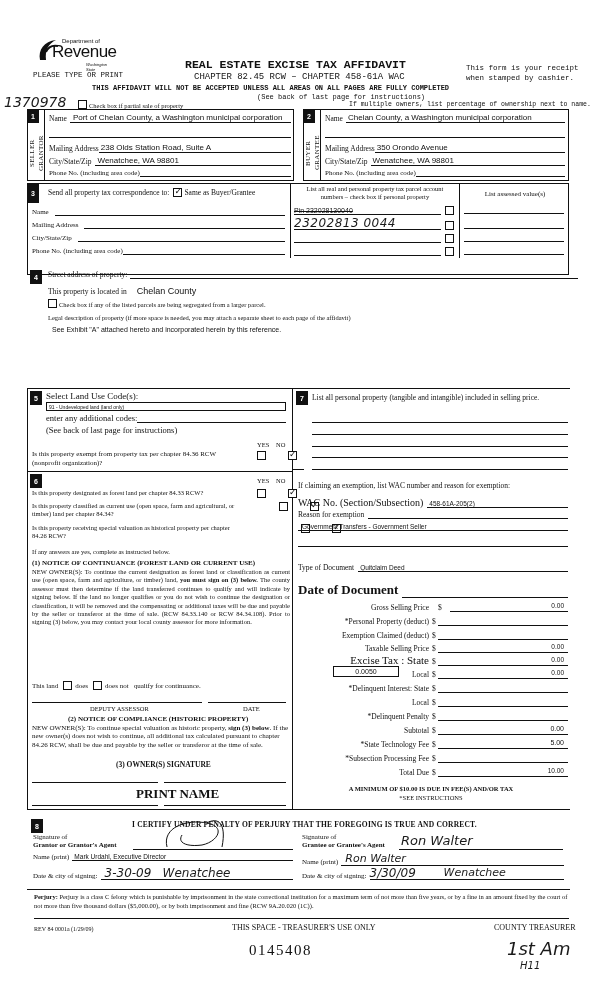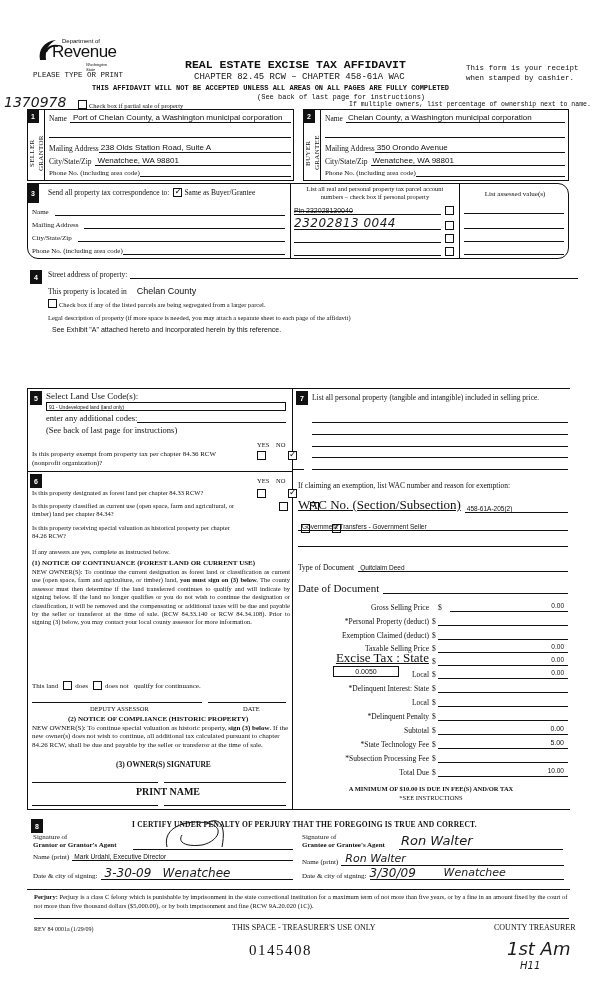--- a/index.html
+++ b/index.html
@@ -92,21 +92,21 @@
   <div class="abs row" style="left:21px;top:46px;width:240px;">
     <span class="lbl" style="font-size:7.5px;">City/State/Zip</span>
     <span class="line fill" style="flex:1;margin-left:3px;padding-left:2px;">Wenatchee, WA 98801</span>
   </div>
   <div class="abs row" style="left:21px;top:59px;width:240px;">
     <span class="lbl" style="font-size:7px;">Phone No. (including area code)</span>
     <span class="line fill" style="flex:1;height:8px;"></span>
   </div>
 </div>
 
-<div class="abs box" style="left:27px;top:183px;width:542px;height:76px;border-radius:11px;">
+<div class="abs box" style="left:27px;top:183px;width:542px;height:92px;">
   <div class="numbox abs" style="left:-1px;top:-1px;height:20px;">3</div>
   <div class="abs row" style="left:20px;top:4px;font-size:7.5px;">
     <span>Send all property tax correspondence to:</span>
     <span class="cb checked" style="margin:0 2px 0 4px;"></span>
     <span>Same as Buyer/Grantee</span>
   </div>
   <div class="abs row" style="left:4px;top:24px;width:253px;">
     <span class="lbl" style="font-size:7px;">Name</span>
     <span class="line" style="flex:1;margin-left:6px;height:8px;"></span>
   </div>
@@ -228,48 +228,52 @@
   <div class="abs line" style="left:180px;top:230px;width:78px;"></div>
   <div class="abs" style="left:62px;top:233px;font-size:6.5px;">DEPUTY ASSESSOR</div>
   <div class="abs" style="left:215px;top:233px;font-size:6.5px;">DATE</div>
   <div class="abs bold" style="left:40px;top:243px;font-size:7px;">(2) NOTICE OF COMPLIANCE (HISTORIC PROPERTY)</div>
   <div class="abs" style="left:4px;top:252px;width:258px;font-size:7px;line-height:8.4px;">
     <span>NEW OWNER(S): To continue special valuation as historic property, </span><b>sign (3) below</b><span>. If the new owner(s) does not wish to continue, all additional tax calculated pursuant to chapter 84.26 RCW, shall be due and payable by the seller or transferor at the time of sale.</span>
   </div>
   <div class="abs bold" style="left:88px;top:288px;font-size:7.5px;">(3)  OWNER(S) SIGNATURE</div>
   <div class="abs line" style="left:4px;top:310px;width:126px;"></div>
   <div class="abs line" style="left:136px;top:310px;width:122px;"></div>
-  <div class="abs bold" style="left:108px;top:314px;font-size:10px;">PRINT NAME</div>
+  <div class="abs bold" style="left:108px;top:314px;font-size:13px;">PRINT NAME</div>
   <div class="abs line" style="left:4px;top:333px;width:126px;"></div>
   <div class="abs line" style="left:136px;top:333px;width:122px;"></div>
 </div>
 
 <div class="abs" style="left:292px;top:389px;width:278px;height:420px;">
   <div class="numbox abs" style="left:4px;top:2px;">7</div>
   <div class="abs" style="left:20px;top:3px;width:240px;font-size:7.5px;line-height:12px;">List all  personal property (tangible and intangible) included in selling price.</div>
   <div class="abs line" style="left:20px;top:33px;width:256px;"></div>
   <div class="abs line" style="left:20px;top:45px;width:256px;"></div>
   <div class="abs line" style="left:20px;top:57px;width:256px;"></div>
   <div class="abs line" style="left:20px;top:68px;width:256px;"></div>
   <div class="abs line" style="left:20px;top:80px;width:256px;"></div>
 
   <div class="abs" style="left:6px;top:92px;font-size:7.5px;white-space:nowrap;">If claiming an exemption, list WAC number and reason for exemption:</div>
   <div class="abs row" style="left:6px;top:108px;width:270px;">
-    <span class="lbl" style="font-size:13px;text-decoration:underline;">WAC No. (Section/Subsection)</span>
+    <span class="lbl" style="font-size:10px;">WAC No. (Section/Subsection)</span>
     <span class="line fill" style="flex:1;margin-left:4px;padding-left:2px;font-size:6.5px;">458-61A-205(2)</span>
+  </div>
+  <div class="abs row" style="left:6px;top:121px;width:270px;">
+    <span class="lbl" style="font-size:7.5px;">Reason for exemption</span>
+    <span class="line" style="flex:1;margin-left:4px;height:8px;"></span>
   </div>
   <div class="abs line fill" style="left:6px;top:134px;width:270px;font-size:6.5px;padding-left:4px;">Government Transfers - Government Seller</div>
   <div class="abs line" style="left:6px;top:157px;width:270px;"></div>
 
   <div class="abs row" style="left:6px;top:174px;width:270px;">
     <span class="lbl" style="font-size:7.5px;">Type of Document</span>
     <span class="line fill" style="flex:1;margin-left:4px;padding-left:2px;font-size:6.5px;">Quitclaim Deed</span>
   </div>
   <div class="abs row" style="left:6px;top:193px;width:270px;">
-    <span class="lbl" style="font-size:11px;">Date of Document</span>
+    <span class="lbl" style="font-size:13px;font-weight:bold;">Date of Document</span>
     <span class="line fill" style="flex:1;margin-left:4px;height:8px;"></span>
   </div>
 
   <div class="abs" style="left:6px;top:209px;width:270px;">
     <div class="row" style="height:14px;gap:6px;">
       <span class="right" style="width:131px;font-size:7.5px;">Gross Selling Price</span>
       <span style="margin:0 2px 0 3px;font-size:7.5px;">$</span>
       <span class="line fill right" style="flex:1;font-size:6.5px;padding-right:4px;height:10px;">0.00</span>
     </div>
     <div class="row" style="height:14px;">
@@ -281,21 +285,21 @@
       <span class="right" style="width:131px;font-size:7.5px;">Exemption Claimed (deduct)</span>
       <span style="margin:0 2px 0 3px;font-size:7.5px;">$</span>
       <span class="line fill right" style="flex:1;font-size:6.5px;padding-right:4px;height:10px;"></span>
     </div>
     <div class="row" style="height:13px;">
       <span class="right" style="width:131px;font-size:7.5px;">Taxable Selling Price</span>
       <span style="margin:0 2px 0 3px;font-size:7.5px;">$</span>
       <span class="line fill right" style="flex:1;font-size:6.5px;padding-right:4px;height:10px;">0.00</span>
     </div>
     <div class="row" style="height:13px;">
-      <span class="right" style="width:131px;font-size:13px;text-decoration:underline;">Excise Tax : State</span>
+      <span class="right" style="width:131px;font-size:11px;">Excise Tax : State</span>
       <span style="margin:0 2px 0 3px;font-size:7.5px;">$</span>
       <span class="line fill right" style="flex:1;font-size:6.5px;padding-right:4px;height:10px;">0.00</span>
     </div>
     <div class="row" style="height:13px;position:relative;">
       <span class="box fill" style="position:absolute;left:35px;top:0;width:66px;height:11px;font-size:7px;text-align:center;line-height:10px;">0.0050</span>
       <span class="right" style="width:131px;font-size:7.5px;">Local</span>
       <span style="margin:0 2px 0 3px;font-size:7.5px;">$</span>
       <span class="line fill right" style="flex:1;font-size:6.5px;padding-right:4px;height:10px;">0.00</span>
     </div>
     <div class="row" style="height:14px;">

